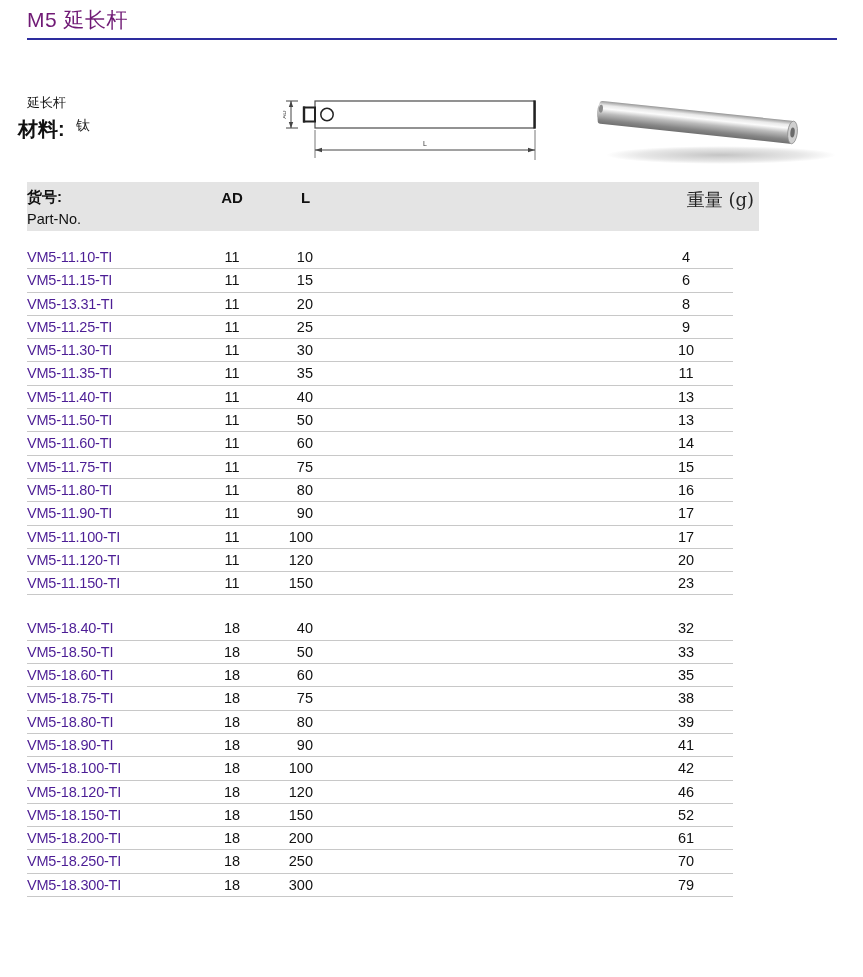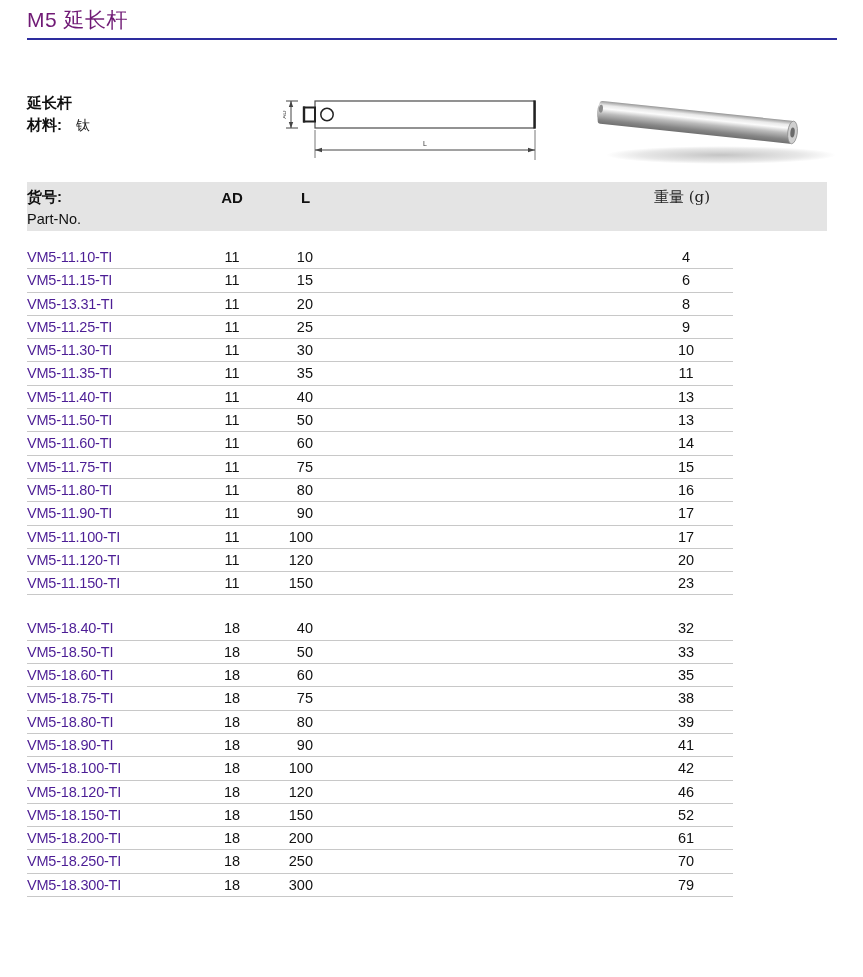--- a/index.html
+++ b/index.html
@@ -15,44 +15,44 @@
     position: absolute; left: 27px; top: 6px;
     font-size: 21px; font-weight: 500; letter-spacing: 0.5px;
     color: #701a75;
   }
   .title-rule {
     position: absolute; left: 27px; top: 38px;
     width: 810px; height: 2px; background: #2d2d9e;
   }
   .product-name {
     position: absolute; left: 27px; top: 94px;
-    font-size: 15px; font-weight: bold; color: #111;
+    font-size: 13px; font-weight: normal; color: #111;
   }
   .material-label {
-    position: absolute; left: 27px; top: 116px;
-    font-size: 15px; font-weight: bold; color: #111;
+    position: absolute; left: 18px; top: 116px;
+    font-size: 20px; font-weight: bold; color: #111;
   }
   .material-value {
     position: absolute; left: 76px; top: 117px;
     font-size: 14px; color: #222;
   }
   .drawing-svg { position: absolute; left: 283px; top: 90px; }
   .photo-svg   { position: absolute; left: 583px; top: 83px; }
 
   .table-header-band {
     position: absolute; left: 27px; top: 182px;
-    width: 800px; height: 49px;
+    width: 732px; height: 49px;
     background: #e4e4e4;
     padding-left: 36px;
   }
   .th-partno-cn { position: absolute; left: 0px;  top: 6px;  font-size: 15px; font-weight: bold; }
   .th-ad        { position: absolute; left: 185px; top: 7px; width: 40px; text-align: center; font-size: 15px; font-weight: bold; }
   .th-l         { position: absolute; left: 274px; top: 7px; font-size: 15px; font-weight: bold; }
-  .th-weight    { position: absolute; left: 627px; top: 6px; width: 100px; text-align: left;
-                  font-size: 15px; font-family: "DejaVu Serif", serif; color: #222; }
+  .th-weight    { position: absolute; left: 627px; top: 6px; width: 100px; text-align: right;
+                  font-size: 18px; font-family: "DejaVu Serif", serif; color: #222; }
   .th-partno-en { position: absolute; left: 0px;  top: 29px; font-size: 14.5px; font-weight: normal; }
 
   .table-body {
     position: absolute; left: 27px; top: 246px; width: 810px;
   }
   .t-row {
     position: relative;
     width: 706px; height: 23.3px;
     border-bottom: 1px solid #c8c8c8;
     font-size: 14.5px;

